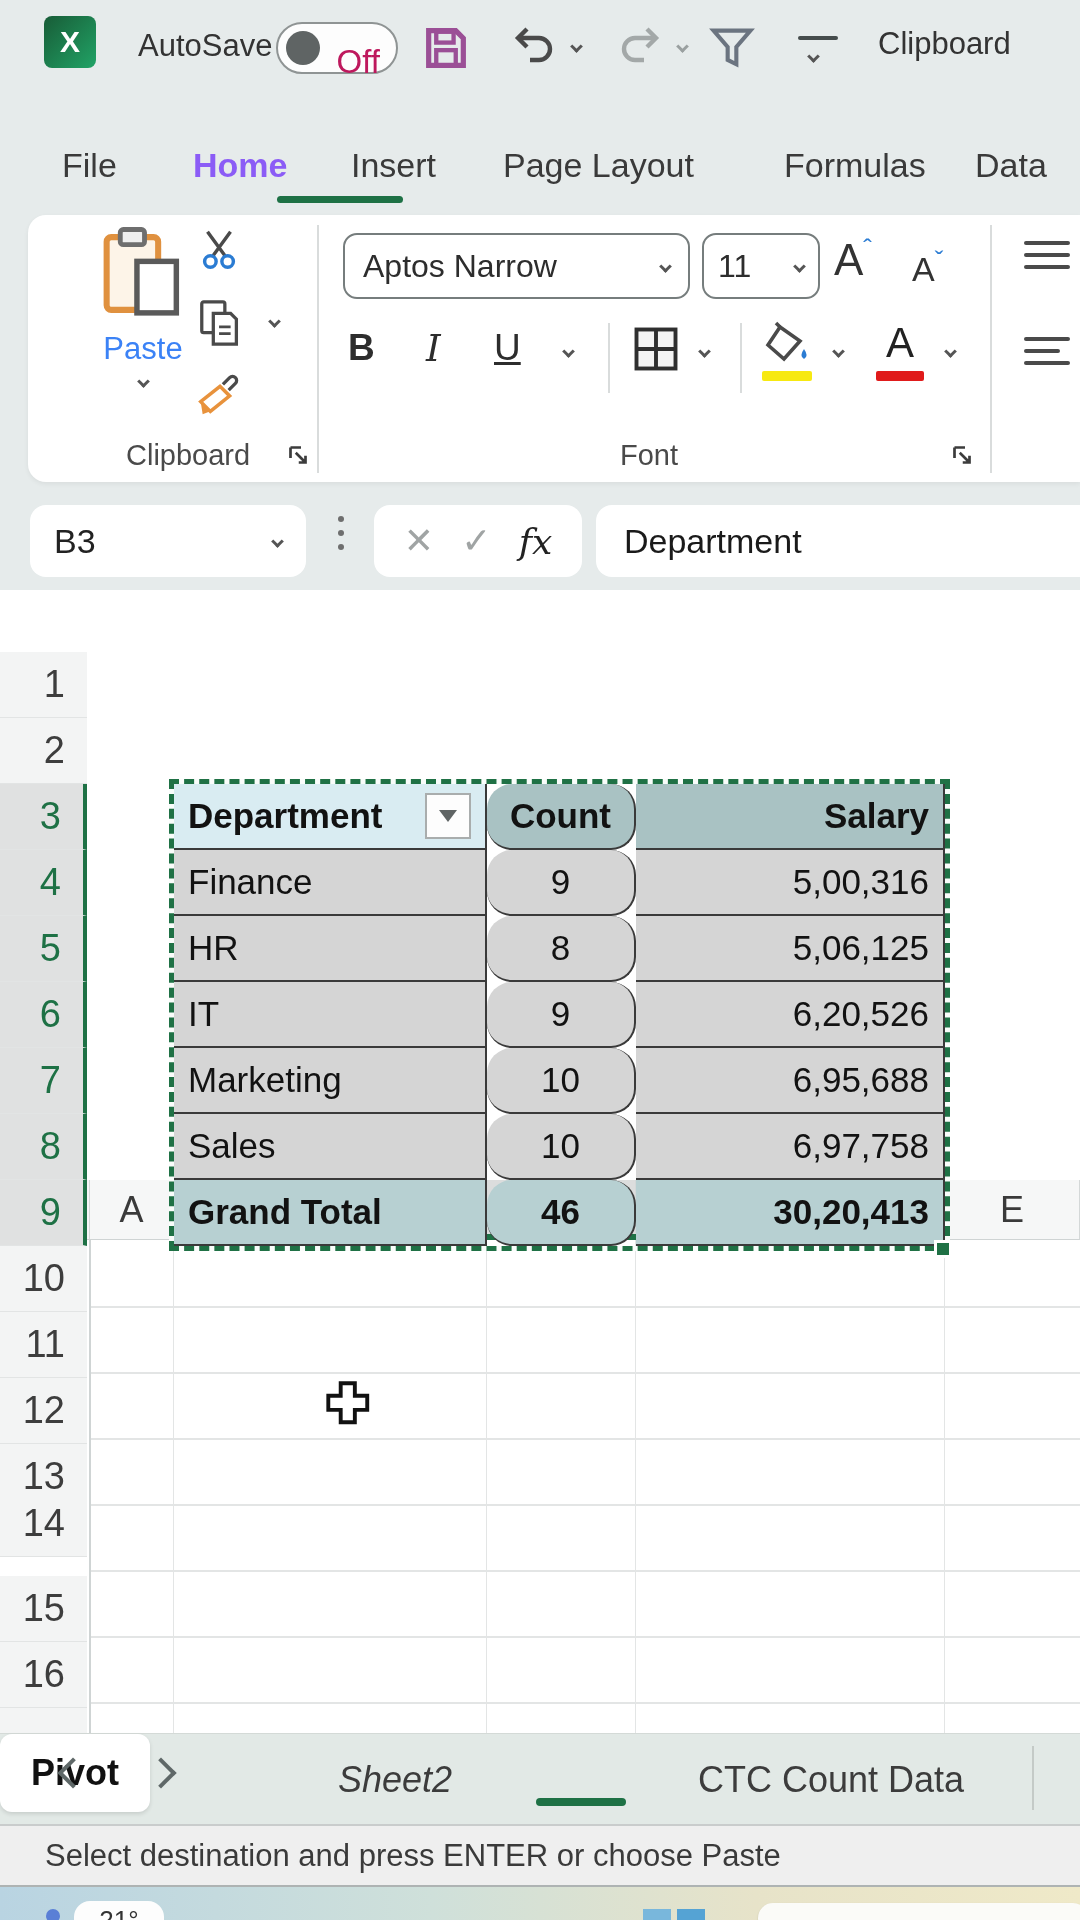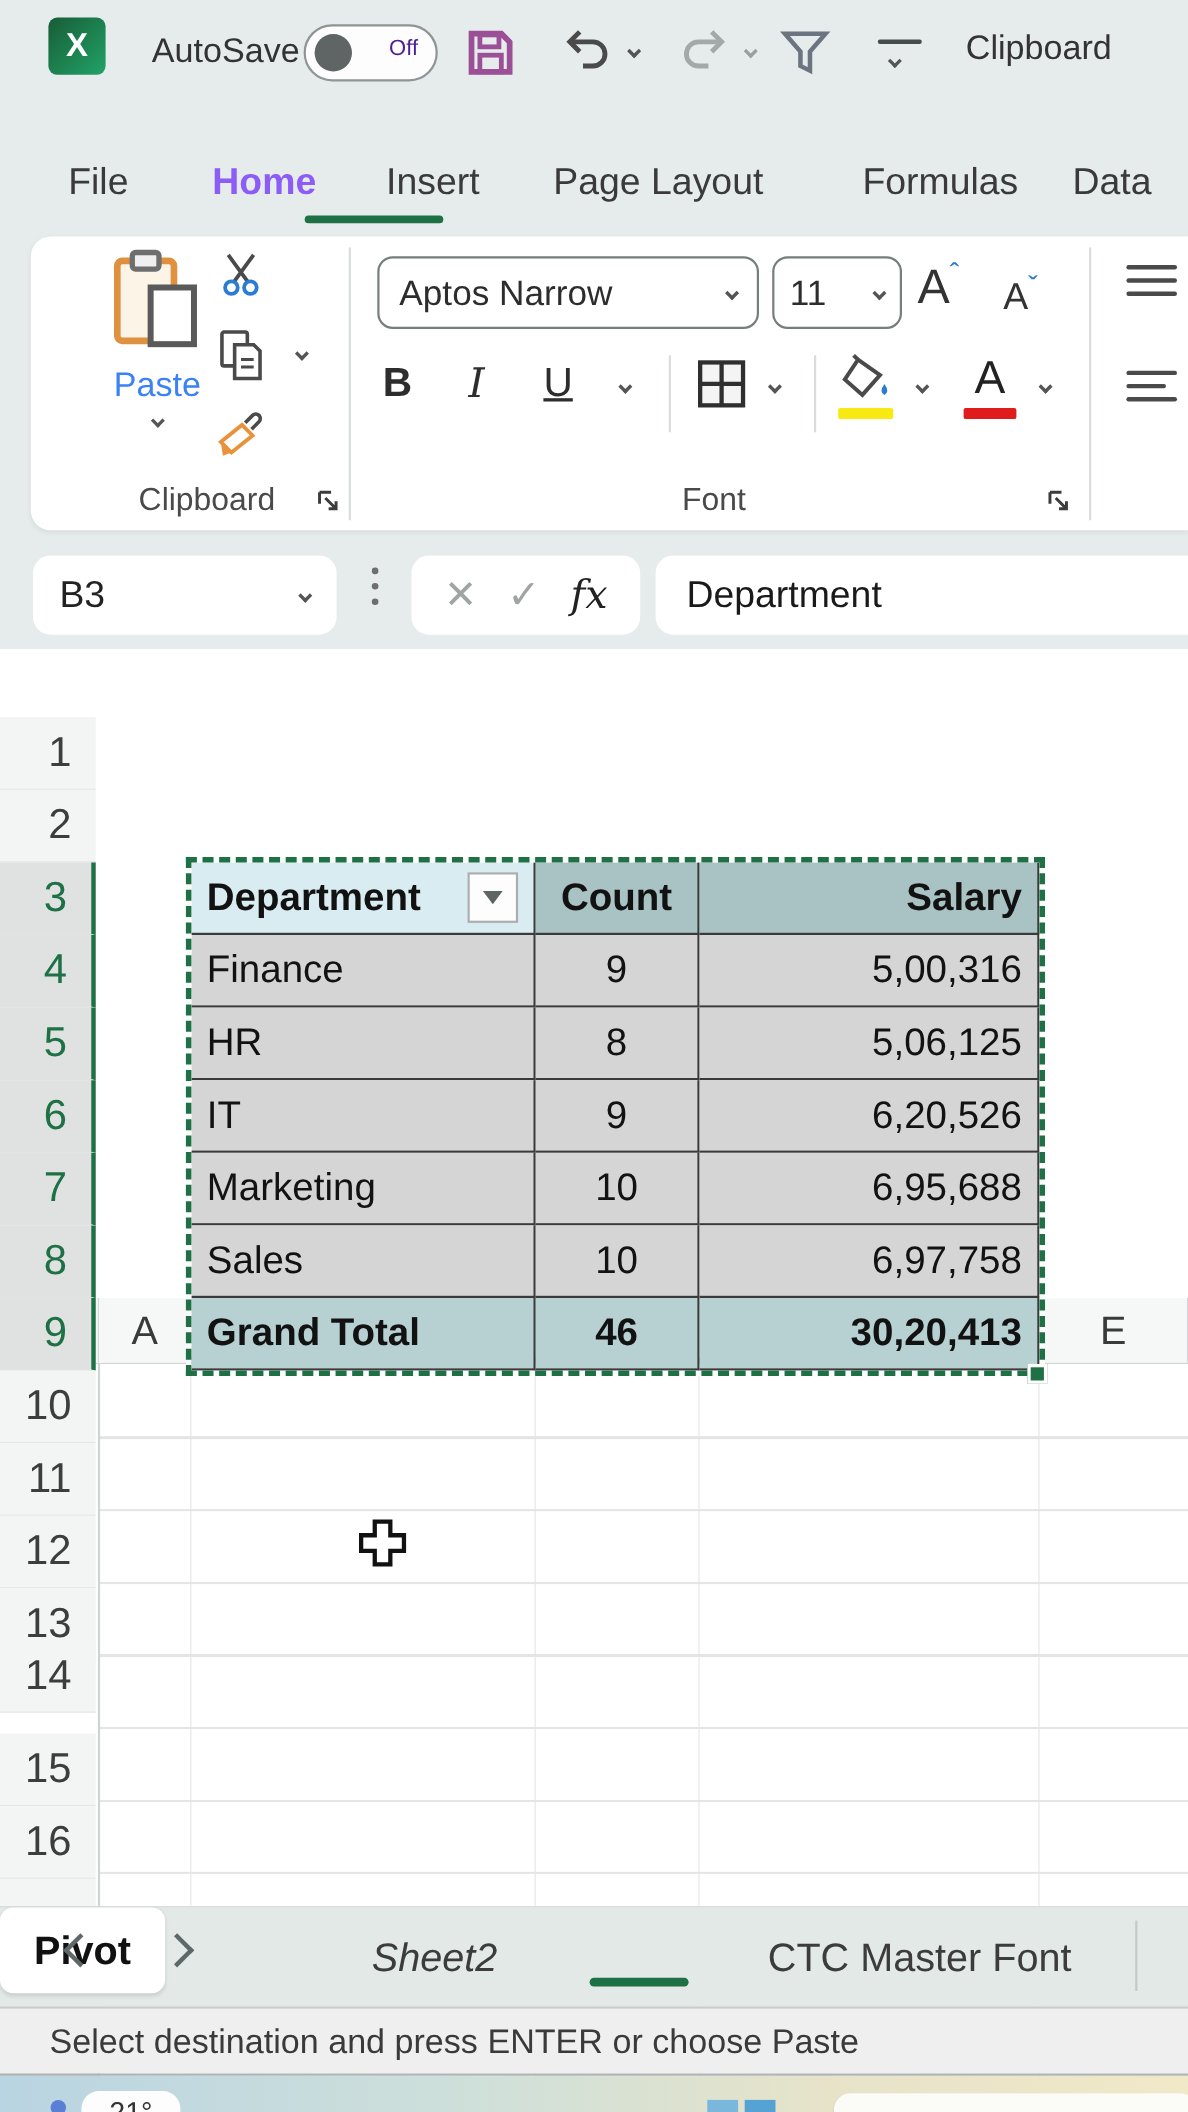--- a/index.html
+++ b/index.html
@@ -8,21 +8,21 @@
   .abs { position:absolute; }
   .flexc { display:flex; align-items:center; justify-content:center; }
   .chev { display:inline-block; width:11px; height:11px; border-right:3px solid #555; border-bottom:3px solid #555; transform:rotate(45deg); }
   .chev.small { width:9px; height:9px; }
   .chev.gray { border-color:#9aa0a0; }
   
   .excel-logo { left:44px; top:16px; width:52px; height:52px; background:linear-gradient(135deg,#185c37,#21a366); border-radius:8px; color:#fff; font-weight:bold; font-size:30px; }
   .autosave-label { left:138px; top:28px; font-size:31px; color:#333; }
   .toggle { left:276px; top:22px; width:122px; height:52px; border:2px solid #8f9494; border-radius:28px; background:#fdfdfd; }
   .toggle-knob { left:8px; top:7px; width:34px; height:34px; border-radius:50%; background:#5f6464; position:absolute; }
-  .toggle-state { position:absolute; right:16px; top:9px; font-size:20px; color:#4c1d95; }
+  .toggle-state { position:absolute; right:16px; top:19px; font-size:33px; color:#be185d; }
   .qat-icon { top:22px; width:52px; height:52px; }
   .overflow-label { left:878px; top:26px; font-size:31px; color:#333; }
   
   .rtab { top:140px; font-size:34px; color:#3a3a3a; height:50px; display:flex; align-items:center; }
   .rtab.active { font-weight:bold; color:#8b5cf6; }
   .rtab-underline { left:277px; top:196px; width:126px; height:7px; background:#1e7145; border-radius:4px; }
   
   .panel { left:28px; top:215px; width:1052px; height:267px; background:#fff; border-radius:18px 0 0 18px; box-shadow:0 2px 5px rgba(0,0,0,.06); }
   .vdiv { width:2px; background:#d9dcdc; position:absolute; }
   .grp-label { position:absolute; font-size:29px; color:#4a4a4a; top:224px; }
@@ -39,21 +39,21 @@
   .colhdr.sel { background:#dcdddd; color:#107c41; }
   .rownum { position:absolute; left:0; width:87px; height:66px; font-size:38px; color:#3d3d3d; display:flex; align-items:center; justify-content:flex-end; padding-right:22px; background:#f3f4f4; border-bottom:1px solid #e2e4e4; }
   .rownum.sel { background:#e0e1e1; color:#1e7145; border-right:4px solid #1e7145; }
   
   .pivot { left:174px; top:784px; width:771px; display:grid; grid-template-columns:313px 149px 309px; grid-auto-rows:66px; font-size:35px; color:#121212; }
   .pivot .cell { border-right:2px solid #3a3a3a; border-bottom:2px solid #3a3a3a; display:flex; align-items:center; padding:0 14px; background:#d5d5d5; }
   .pivot .hdr { font-weight:bold; }
   .pivot .dep-h { background:#d9ecf2; }
   .pivot .teal-h { background:#a9c2c3; }
   .pivot .tot { background:#b7d0d2; font-weight:bold; }
-  .pivot .num { justify-content:center; }
+  .pivot .num { justify-content:center;border-radius:25px; }
   .pivot .rt { justify-content:flex-end; }
   .ants-outer { left:169px; top:779px; width:781px; height:472px; border:5px solid #fafdfb; }
   .ants-inner { position:absolute; inset:-5px; border:5px dashed #1f7145; }
   .fill-handle { left:934px; top:1240px; width:18px; height:18px; background:#1f7145; border:3px solid #fff; }
   
   .tabbar { left:0; top:1733px; width:1080px; height:91px; background:#e2e9e6; border-top:1px solid #d4dad7; }
   .sheettab { position:absolute; top:0; height:91px; display:flex; align-items:center; font-size:36px; color:#3c3c3c; }
   .activetab { left:506px; top:5px; width:150px; height:78px; background:#fff; border-radius:12px; box-shadow:0 2px 4px rgba(0,0,0,.12); display:flex; align-items:center; justify-content:center; font-size:36px; font-weight:bold; color:#111; }
   .activetab-bar { left:536px; top:64px; width:90px; height:8px; background:#1e7145; border-radius:4px; }
   .navchev { position:absolute; top:28px; width:22px; height:22px; border-left:4px solid #5f6868; border-bottom:4px solid #5f6868; }
@@ -314,21 +314,21 @@
     <path d="M9 2 H17 V9 H24 V17 H17 V24 H9 V17 H2 V9 H9 Z" fill="#fff" stroke="#111" stroke-width="2.2" transform="scale(0.92) translate(1,1)"></path>
   </svg>
 </div>
 
 <div class="abs tabbar">
   <span class="navchev" style="left:62px; transform:rotate(45deg);"></span>
   <span class="navchev" style="left:150px; transform:rotate(225deg);"></span>
   <div class="sheettab" style="left:338px;font-style:italic;">Sheet2</div>
   <div class="activetab">Pivot</div>
   <div class="abs activetab-bar"></div>
-  <div class="sheettab" style="left:698px;">CTC Master Font</div>
+  <div class="sheettab" style="left:698px;">CTC Count Data</div>
   <div class="abs" style="left:1032px; top:12px; width:2px; height:64px; background:#c4cac7;"></div>
 </div>
 
 <div class="abs statusbar">
   <span>Select destination and press ENTER or choose Paste</span>
 </div>
 
 <div class="abs taskbar">
   <div class="abs" style="left:46px; top:22px; width:14px; height:14px; border-radius:50%; background:#5a7fd6;"></div>
   <div class="abs" style="left:74px; top:14px; width:90px; height:40px; background:#fdfdfd; border-radius:16px; display:flex; justify-content:center; font-size:26px; color:#333; padding-top:4px;">

